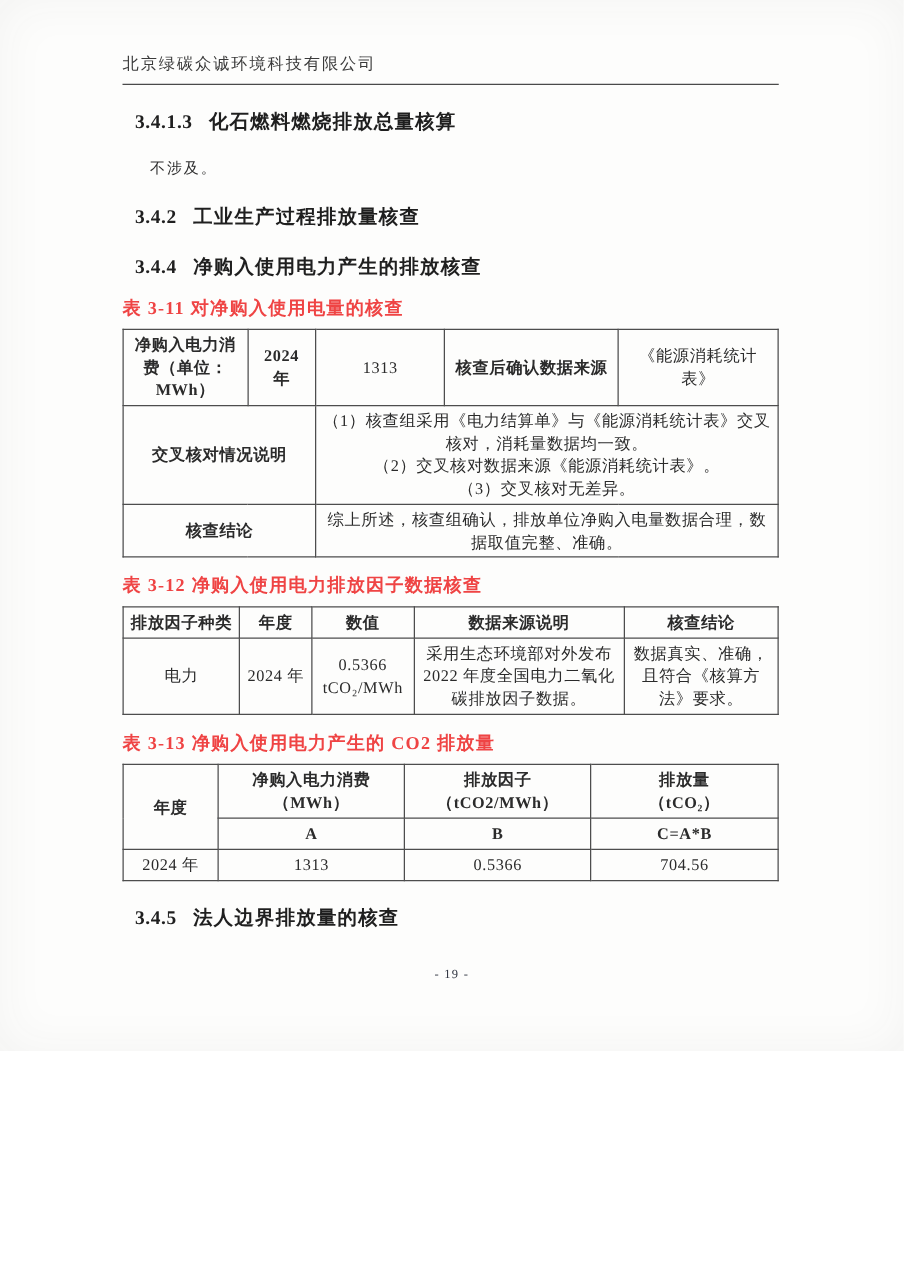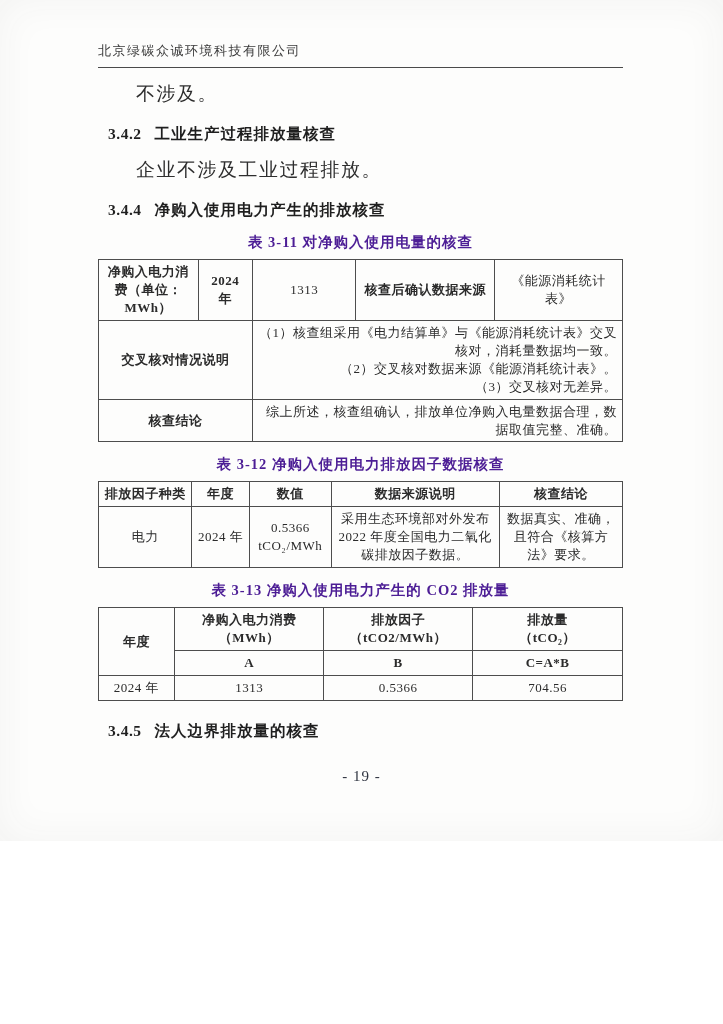--- a/index.html
+++ b/index.html
@@ -15,55 +15,57 @@
   .doc-header{
     display:flex;justify-content:space-between;align-items:flex-end;
     font-size:13px;color:#3a3a3a;letter-spacing:1.5px;
     padding-bottom:7px;border-bottom:1.5px solid #4a4a4a;
   }
   .archive{letter-spacing:0.5px;}
   .archive .num{font-weight:bold;margin-left:10px;letter-spacing:0.5px;}
   .heading{font-weight:bold;font-size:15.5px;color:#1f1f1f;margin:19px 0 0 10px;line-height:21px;}
   .heading .hnum{margin-right:13px;letter-spacing:0.5px;}
   .heading .htitle{letter-spacing:1px;}
-  .body-text{font-size:19px;margin:16px 0 0 38px;line-height:20px;letter-spacing:1.5px;}
+  .body-text{font-size:12px;margin:16px 0 0 22px;line-height:20px;letter-spacing:1.5px;}
   .table-caption{
-    text-align:center;font-weight:bold;font-size:14.5px;color:#4c1d95;
+    font-weight:bold;font-size:14.5px;color:#ef4444;
     margin:13px 0 7px 0;letter-spacing:1px;
   }
   table{width:100%;border-collapse:collapse;table-layout:fixed;}
   td{
     border:1px solid #4d4d4d;
     font-size:13px;line-height:1.38;
     padding:3px 5px;vertical-align:middle;
     white-space:pre-line;color:#2b2b2b;letter-spacing:0.5px;
   }
   td.c{text-align:center;}
   td.b{font-weight:bold;}
-  td.l{text-align:right;margin-left:34px;}
+  td.l{text-align:center;margin-left:34px;}
   .footer{
     position:absolute;left:0;right:0;bottom:56px;
-    text-align:center;font-size:15px;color:#2f3440;letter-spacing:1px;
+    text-align:center;font-size:10px;color:#2f3440;letter-spacing:1px;
   }
 </style>
 </head>
 <body>
 
 <div class="page">
 
   <div class="doc-header">
     <span>北京绿碳众诚环境科技有限公司</span>
   </div>
 
+  <div class="heading">
+    <span class="hnum">3.4.1.3</span><span class="htitle">化石燃料燃烧排放总量核算</span>
+  </div>
   <p class="body-text">不涉及。</p>
 
   <div class="heading">
     <span class="hnum">3.4.2</span><span class="htitle">工业生产过程排放量核查</span>
   </div>
-  <p class="body-text">企业不涉及工业过程排放。</p>
 
 
   <div class="heading">
     <span class="hnum">3.4.4</span><span class="htitle">净购入使用电力产生的排放核查</span>
   </div>
 
   <div class="table-caption">表 3-11 对净购入使用电量的核查</div>
   <table>
     <colgroup>
       <col style="width:19%">

